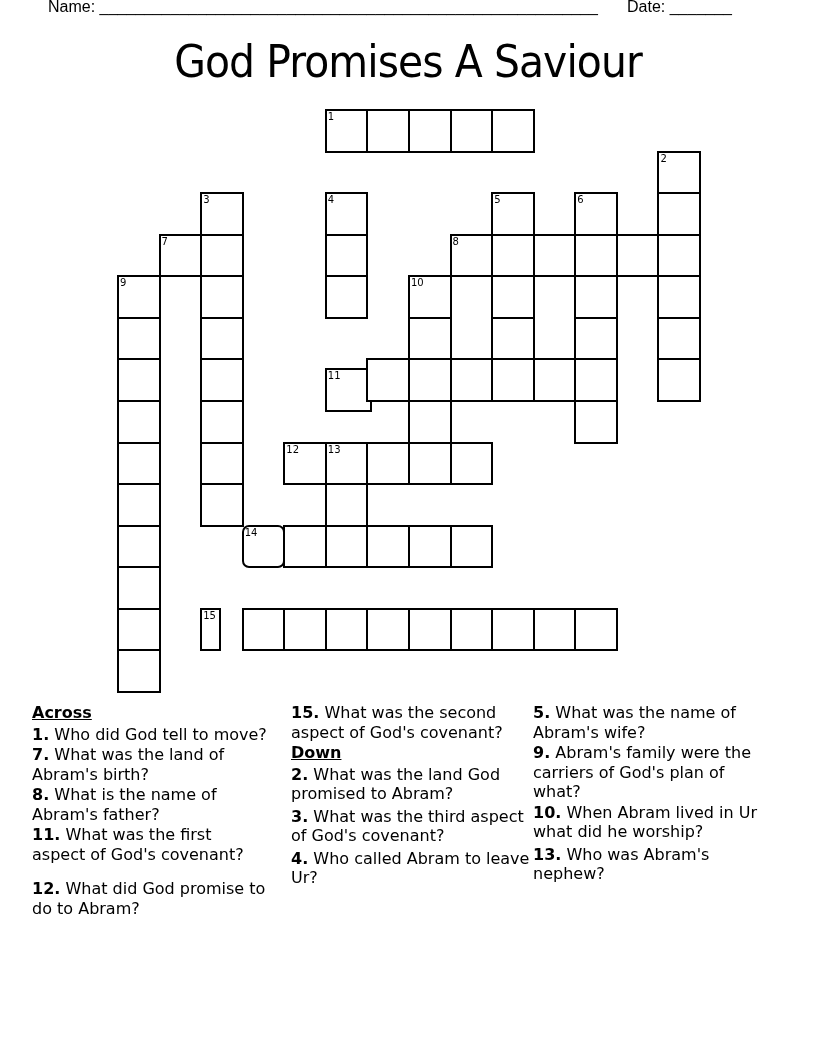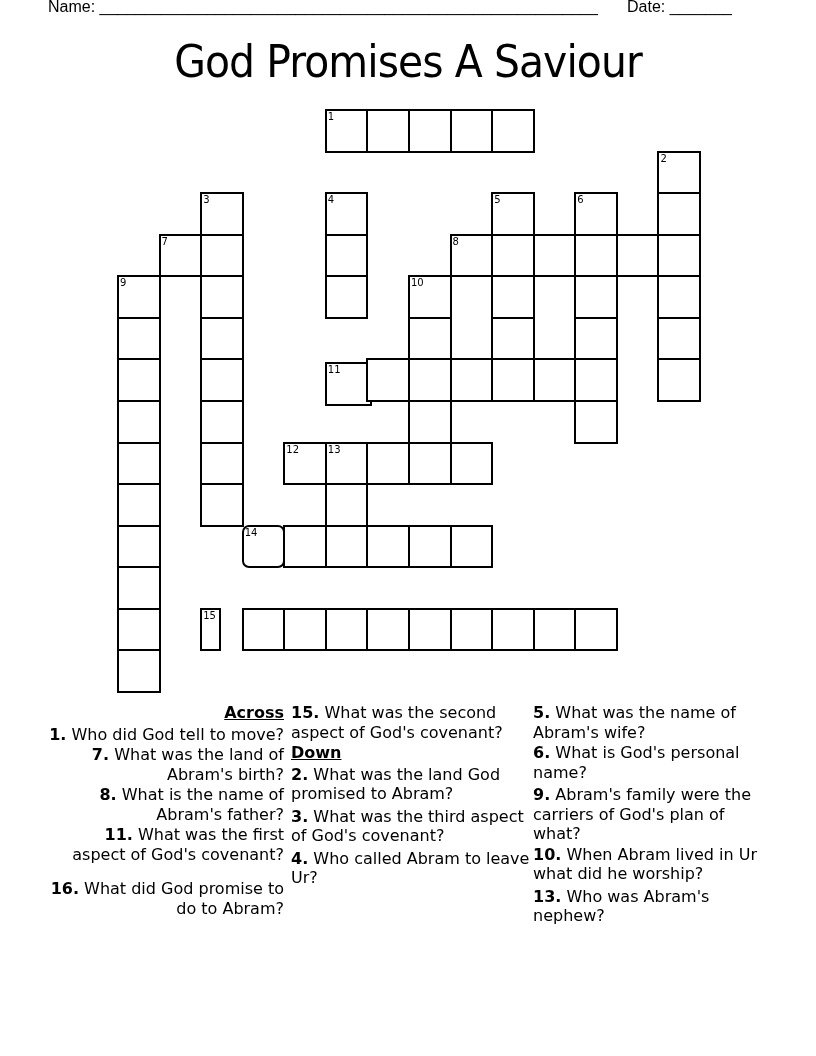--- a/index.html
+++ b/index.html
@@ -7,21 +7,21 @@
   .header { position: absolute; top: -3px; left: 48px; font-family: "Liberation Sans", sans-serif; font-size: 16px; line-height: 20px; white-space: nowrap; }
   .header .date { position: absolute; left: 579px; top: 0; }
   .title { position: absolute; top: 32px; left: 0; width: 816px; text-align: center; font-family: "DejaVu Sans", sans-serif; font-size: 44px; line-height: 60px; letter-spacing: -1px; transform: scaleX(0.93); }
   .grid { position: absolute; left: 118px; top: 110px; width: 582px; height: 582px; }
   .cell { position: absolute; width: 41.57px; height: 41.57px; box-sizing: border-box; border: 2px solid #000; background: #fff; margin-left: -0px; }
   .cell .num { position: absolute; left: 1px; top: 0px; font-family: "DejaVu Sans", sans-serif; font-size: 10px; line-height: 12px; }
   .clues { position: absolute; top: 703px; font-family: "DejaVu Sans", sans-serif; font-size: 16px; line-height: 19.5px; }
   .clues .heading { font-weight: bold; text-decoration: underline; margin-bottom: 2px; display: block; }
   .clue { margin-bottom: 1px; }
   .clue .n { font-weight: bold; }
-  .col1 { left: 48px; width: 236px; text-align: right; }
+  .col1 { left: 32px; width: 236px; }
   .col2 { left: 291px; width: 240px; }
   .col3 { left: 533px; width: 240px; }
 </style>
 </head>
 <body>
 
 <div class="header">
   <span>Name: ________________________________________________________</span>
   <span class="date">Date: _______</span>
 </div>
@@ -94,21 +94,21 @@
     <div class="cell" style="left: -1px; top: 456.27px; width: 43.57px; height: 43.57px;"></div>
     <div class="cell" style="left: -1px; top: 497.84px; width: 43.57px; height: 43.57px;"></div>
     <div class="cell" style="left: -1px; top: 539.41px; width: 43.57px; height: 43.57px;"></div>
     <div class="cell" style="left: 289.99px; top: 165.28px; width: 43.57px; height: 43.57px;">
       <span class="num">10</span>
     </div>
     <div class="cell" style="left: 289.99px; top: 206.85px; width: 43.57px; height: 43.57px;"></div>
     <div class="cell" style="left: 289.99px; top: 248.42px; width: 43.57px; height: 43.57px;"></div>
     <div class="cell" style="left: 289.99px; top: 289.99px; width: 43.57px; height: 43.57px;"></div>
     <div class="cell" style="left: 289.99px; top: 331.56px; width: 43.57px; height: 43.57px;"></div>
-    <div class="cell" style="left: 206.85px; top: 252px; width: 47px; height: 43.57px;">
+    <div class="cell" style="left: 206.85px; top: 258px; width: 47px; height: 43.57px;">
       <span class="num">11</span>
     </div>
     <div class="cell" style="left: 248.42px; top: 248.42px; width: 43.57px; height: 43.57px;"></div>
     <div class="cell" style="left: 331.56px; top: 248.42px; width: 43.57px; height: 43.57px;"></div>
     <div class="cell" style="left: 414.7px; top: 248.42px; width: 43.57px; height: 43.57px;"></div>
     <div class="cell" style="left: 165.28px; top: 331.56px; width: 43.57px; height: 43.57px;">
       <span class="num">12</span>
     </div>
     <div class="cell" style="left: 206.85px; top: 331.56px; width: 43.57px; height: 43.57px;">
       <span class="num">13</span>
@@ -137,30 +137,29 @@
     <div class="cell" style="left: 414.7px; top: 497.84px; width: 43.57px; height: 43.57px;"></div>
     <div class="cell" style="left: 456.27px; top: 497.84px; width: 43.57px; height: 43.57px;"></div>
   </div>
 
 <div class="clues col1">
   <span class="heading">Across</span>
   <div class="clue"><span class="n">1.</span><span> Who did God tell to move?</span></div>
   <div class="clue"><span class="n">7.</span><span> What was the land of Abram's birth?</span></div>
   <div class="clue"><span class="n">8.</span><span> What is the name of Abram's father?</span></div>
   <div class="clue" style="margin-bottom:15px"><span class="n">11.</span><span> What was the first aspect of God's covenant?</span></div>
-  <div class="clue"><span class="n">16.</span><span> What did God promise to do to Abram?</span></div>
+  <div class="clue"><span class="n">12.</span><span> What did God promise to do to Abram?</span></div>
 </div>
 
 <div class="clues col2">
   <div class="clue"><span class="n">15.</span><span> What was the second aspect of God's covenant?</span></div>
   <span class="heading">Down</span>
   <div class="clue" style="margin-bottom:3px"><span class="n">2.</span><span> What was the land God promised to Abram?</span></div>
   <div class="clue" style="margin-bottom:3px"><span class="n">3.</span><span> What was the third aspect of God's covenant?</span></div>
   <div class="clue"><span class="n">4.</span><span> Who called Abram to leave Ur?</span></div>
 </div>
 
 <div class="clues col3">
   <div class="clue"><span class="n">5.</span><span> What was the name of Abram's wife?</span></div>
-  <div class="clue" style="margin-bottom:3px"><span class="n">6.</span><span> What is God's personal name?</span></div>
   <div class="clue"><span class="n">9.</span><span> Abram's family were the carriers of God's plan of what?</span></div>
   <div class="clue" style="margin-bottom:3px"><span class="n">10.</span><span> When Abram lived in Ur what did he worship?</span></div>
   <div class="clue"><span class="n">13.</span><span> Who was Abram's nephew?</span></div>
 </div>
 
 </body></html>

